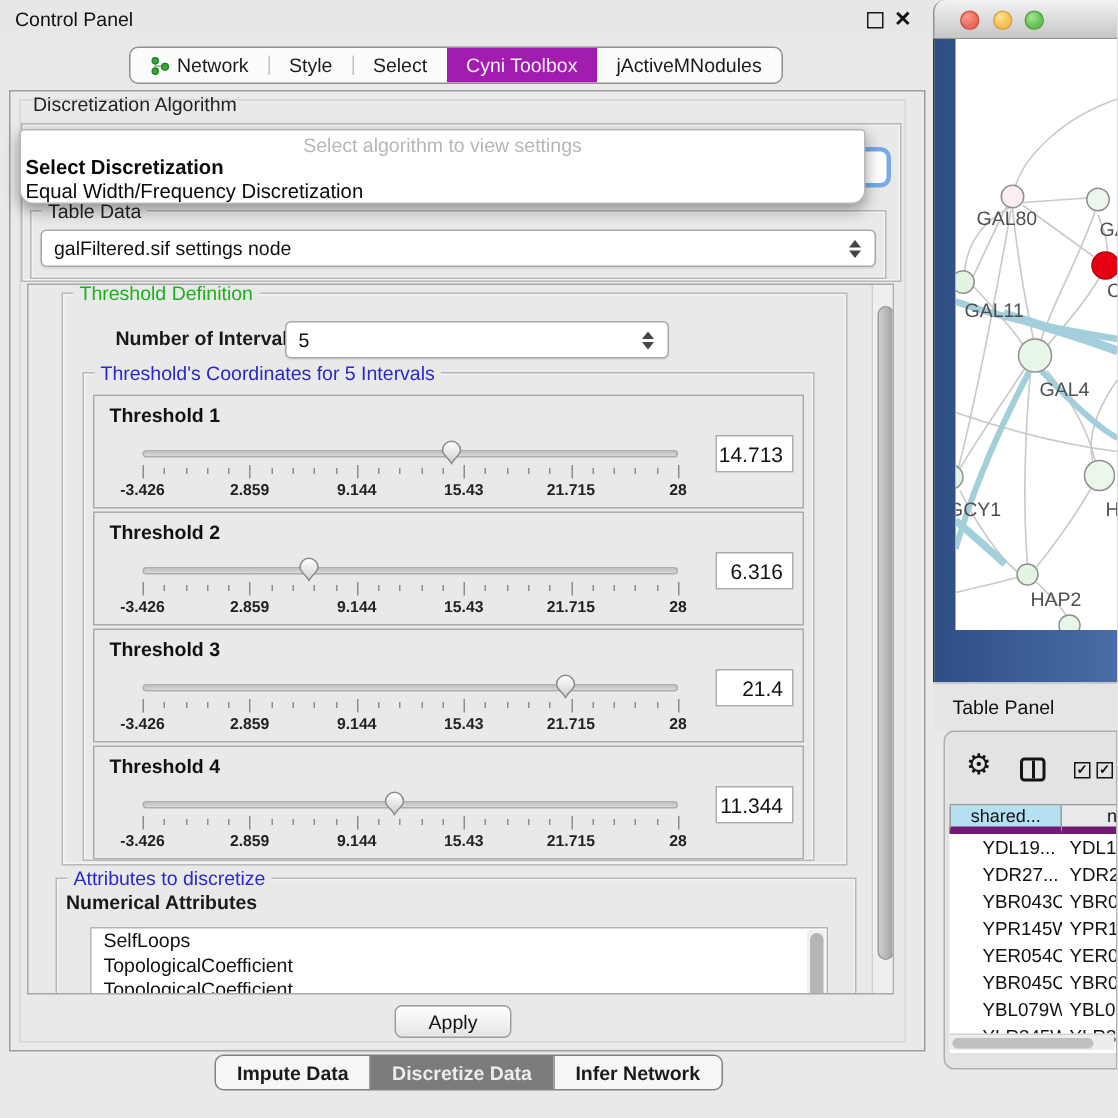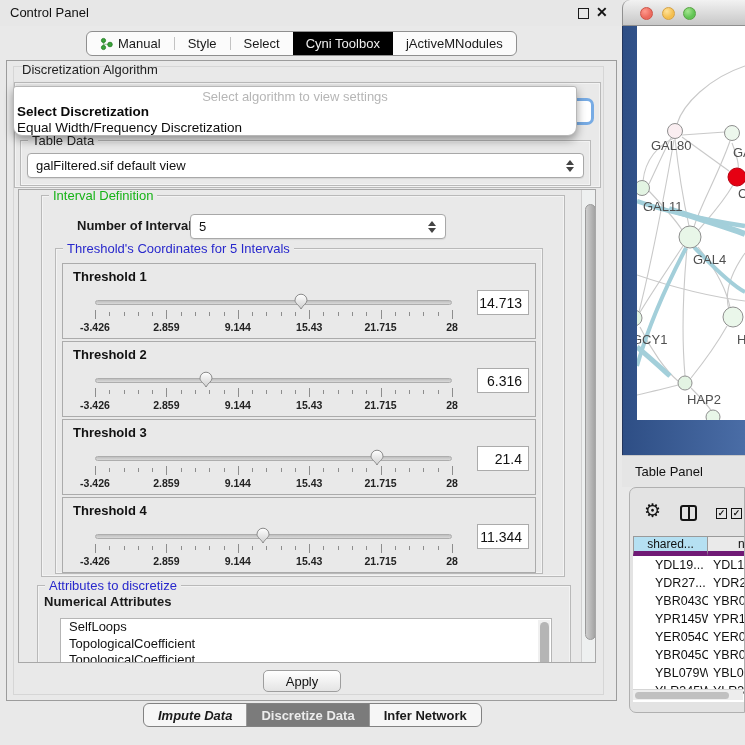--- a/index.html
+++ b/index.html
@@ -12,21 +12,21 @@
 
   
   .title-bar { left:0; top:0; width:622px; height:26px; background:#e7e7e7; }
   .title-bar .t-label { position:absolute; left:10px; top:5px; font-size:13px; color:#111; }
   .float-ico { position:absolute; left:578px; top:8px; width:11px; height:11px; border:1.5px solid #1a1a1a; background:transparent; }
   .close-ico { position:absolute; left:596px; top:4px; font-size:14px; font-weight:bold; color:#111; }
 
   .top-tabs { left:86px; top:31px; height:25px; display:flex; align-items:stretch;
     border:1px solid #8f8f8f; border-radius:6px; background:#fbfbfb; overflow:hidden; }
   .top-tab { display:flex; align-items:center; gap:5px; padding:0 13px; font-size:13px; color:#1a1a1a; white-space:nowrap; }
-  .top-tab.selected { background:#000000; color:#efefef; }
+  .top-tab.selected { background:#a21caf; color:#efefef; }
   .vsep { width:1px; background:#c3c3c3; margin:5px 0; }
 
   .content { left:6px; top:60px; width:611px; height:641px; border:1px solid #9c9c9c; background:#e9e9e9; }
   .inner-frame { left:13px; top:66px; width:591px; height:629px; border:1px solid #d6d6d6; }
 
   .groupbox { position:absolute; border:1px solid #b9b9b9; box-shadow:0 0 0 1px #f3f3f3 inset;padding-left:28px; }
   .group-title { position:absolute; top:-8px; left:7px; background:#e9e9e9; padding:0 4px; font-size:13px; white-space:nowrap; }
   .gt-black { color:#222; } .gt-green { color:#17b317; } .gt-blue { color:#2828cc; }
 
   .combo { position:absolute; background:#fff; border:1px solid #a8a8a8; border-radius:4px;
@@ -74,21 +74,21 @@
   .list-scroll { position:absolute; right:1px; top:1px; width:12px; height:108px; background:#f0f0f0; }
   .list-thumb { position:absolute; left:1.5px; top:2px; width:9px; height:58px; border-radius:5px; background:#b5b5b5; }
 
   .apply-btn { left:263px; top:670px; width:78px; height:22px; border:1px solid #9e9e9e; border-radius:5px;
     background:linear-gradient(#ffffff,#e4e4e4); font-size:13px; color:#111; font-family:"Liberation Sans",sans-serif;
     display:flex; align-items:center; justify-content:center; }
 
   .bottom-tabs { left:143px; top:703px; height:24px; display:flex; border:1px solid #828282; border-radius:6px;
     background:#f6f6f6; overflow:hidden; }
   .bottom-tab { padding:0 14px; font-size:13px; font-weight:bold; color:#1a1a1a; display:flex; align-items:center; border-left:1px solid #9a9a9a; }
-  .bottom-tab:first-child { border-left:none;font-style:italic; }
+  .bottom-tab:first-child { border-left:none; }
   .bottom-tab.selected { background:#7b7b7b; color:#ececec; }
 
   
   .net-window { left:622px; top:0; width:123px; height:455px; }
   .net-frame { position:absolute; left:0; top:26px; width:123px; height:429px;
     background:linear-gradient(90deg,#2e4e85,#4a6da6); border-left:1px solid #23355c; }
   .net-titlebar { position:absolute; left:0; top:0; width:123px; height:26px;
     background:linear-gradient(#f2f2f2,#c7c7c7); border-bottom:1px solid #8f8f8f;
     border-left:1px solid #909090; border-radius:8px 0 0 0; }
   .light { position:absolute; top:6.5px; width:13px; height:13px; border-radius:50%; }
@@ -134,21 +134,21 @@
   </div>
 
   <div class="abs top-tabs">
     <div class="top-tab">
       <svg width="13" height="14" viewBox="0 0 13 14">
         <path d="M3.5 4 L3.5 10 M3.5 7 L9.5 7.5" stroke="#8fbf8f" stroke-width="1.2" fill="none"></path>
         <circle cx="3.5" cy="3.5" r="2.1" fill="#3aa33a" stroke="#1f7a1f" stroke-width="0.8"></circle>
         <circle cx="3.5" cy="10.5" r="2.1" fill="#3aa33a" stroke="#1f7a1f" stroke-width="0.8"></circle>
         <circle cx="10" cy="7.5" r="2.3" fill="#3aa33a" stroke="#1f7a1f" stroke-width="0.8"></circle>
       </svg>
-      <span>Manual</span>
+      <span>Network</span>
     </div>
     <div class="vsep"></div>
     <div class="top-tab">
         <span>Style</span>
       </div>
     <div class="vsep"></div>
     <div class="top-tab">
         <span>Select</span>
       </div>
     <div class="top-tab selected">
@@ -169,32 +169,32 @@
 
   <div class="abs popup">
     <div class="popup-prompt">Select algorithm to view settings</div>
     <div class="popup-item bold">Select Discretization</div>
     <div class="popup-item">Equal Width/Frequency Discretization</div>
   </div>
 
   <div class="groupbox" style="left:20px; top:140px; width:571px; height:46px;">
     <span class="group-title gt-black">Table Data</span>
     <div class="combo" style="left:6px; top:12px; width:557px; height:25px;">
-      <span>galFiltered.sif default view</span>
+      <span>galFiltered.sif settings node</span>
       <span class="stepper">
           <span class="up"></span>
           <span class="dn"></span>
         </span>
     </div>
   </div>
 
   <div class="abs viewport">
 
     <div class="groupbox" style="left:22px; top:5px; width:524px; height:382px;">
-      <span class="group-title gt-green">Interval Definition</span>
+      <span class="group-title gt-green">Threshold Definition</span>
 
       <span style="position:absolute; left:35px; top:22px; font-size:13px; font-weight:bold;">Number of Intervals</span>
       <div class="combo" style="left:148px; top:18px; width:256px; height:25px;">
         <span>5</span>
         <span class="stepper">
             <span class="up"></span>
             <span class="dn"></span>
           </span>
       </div>
 

